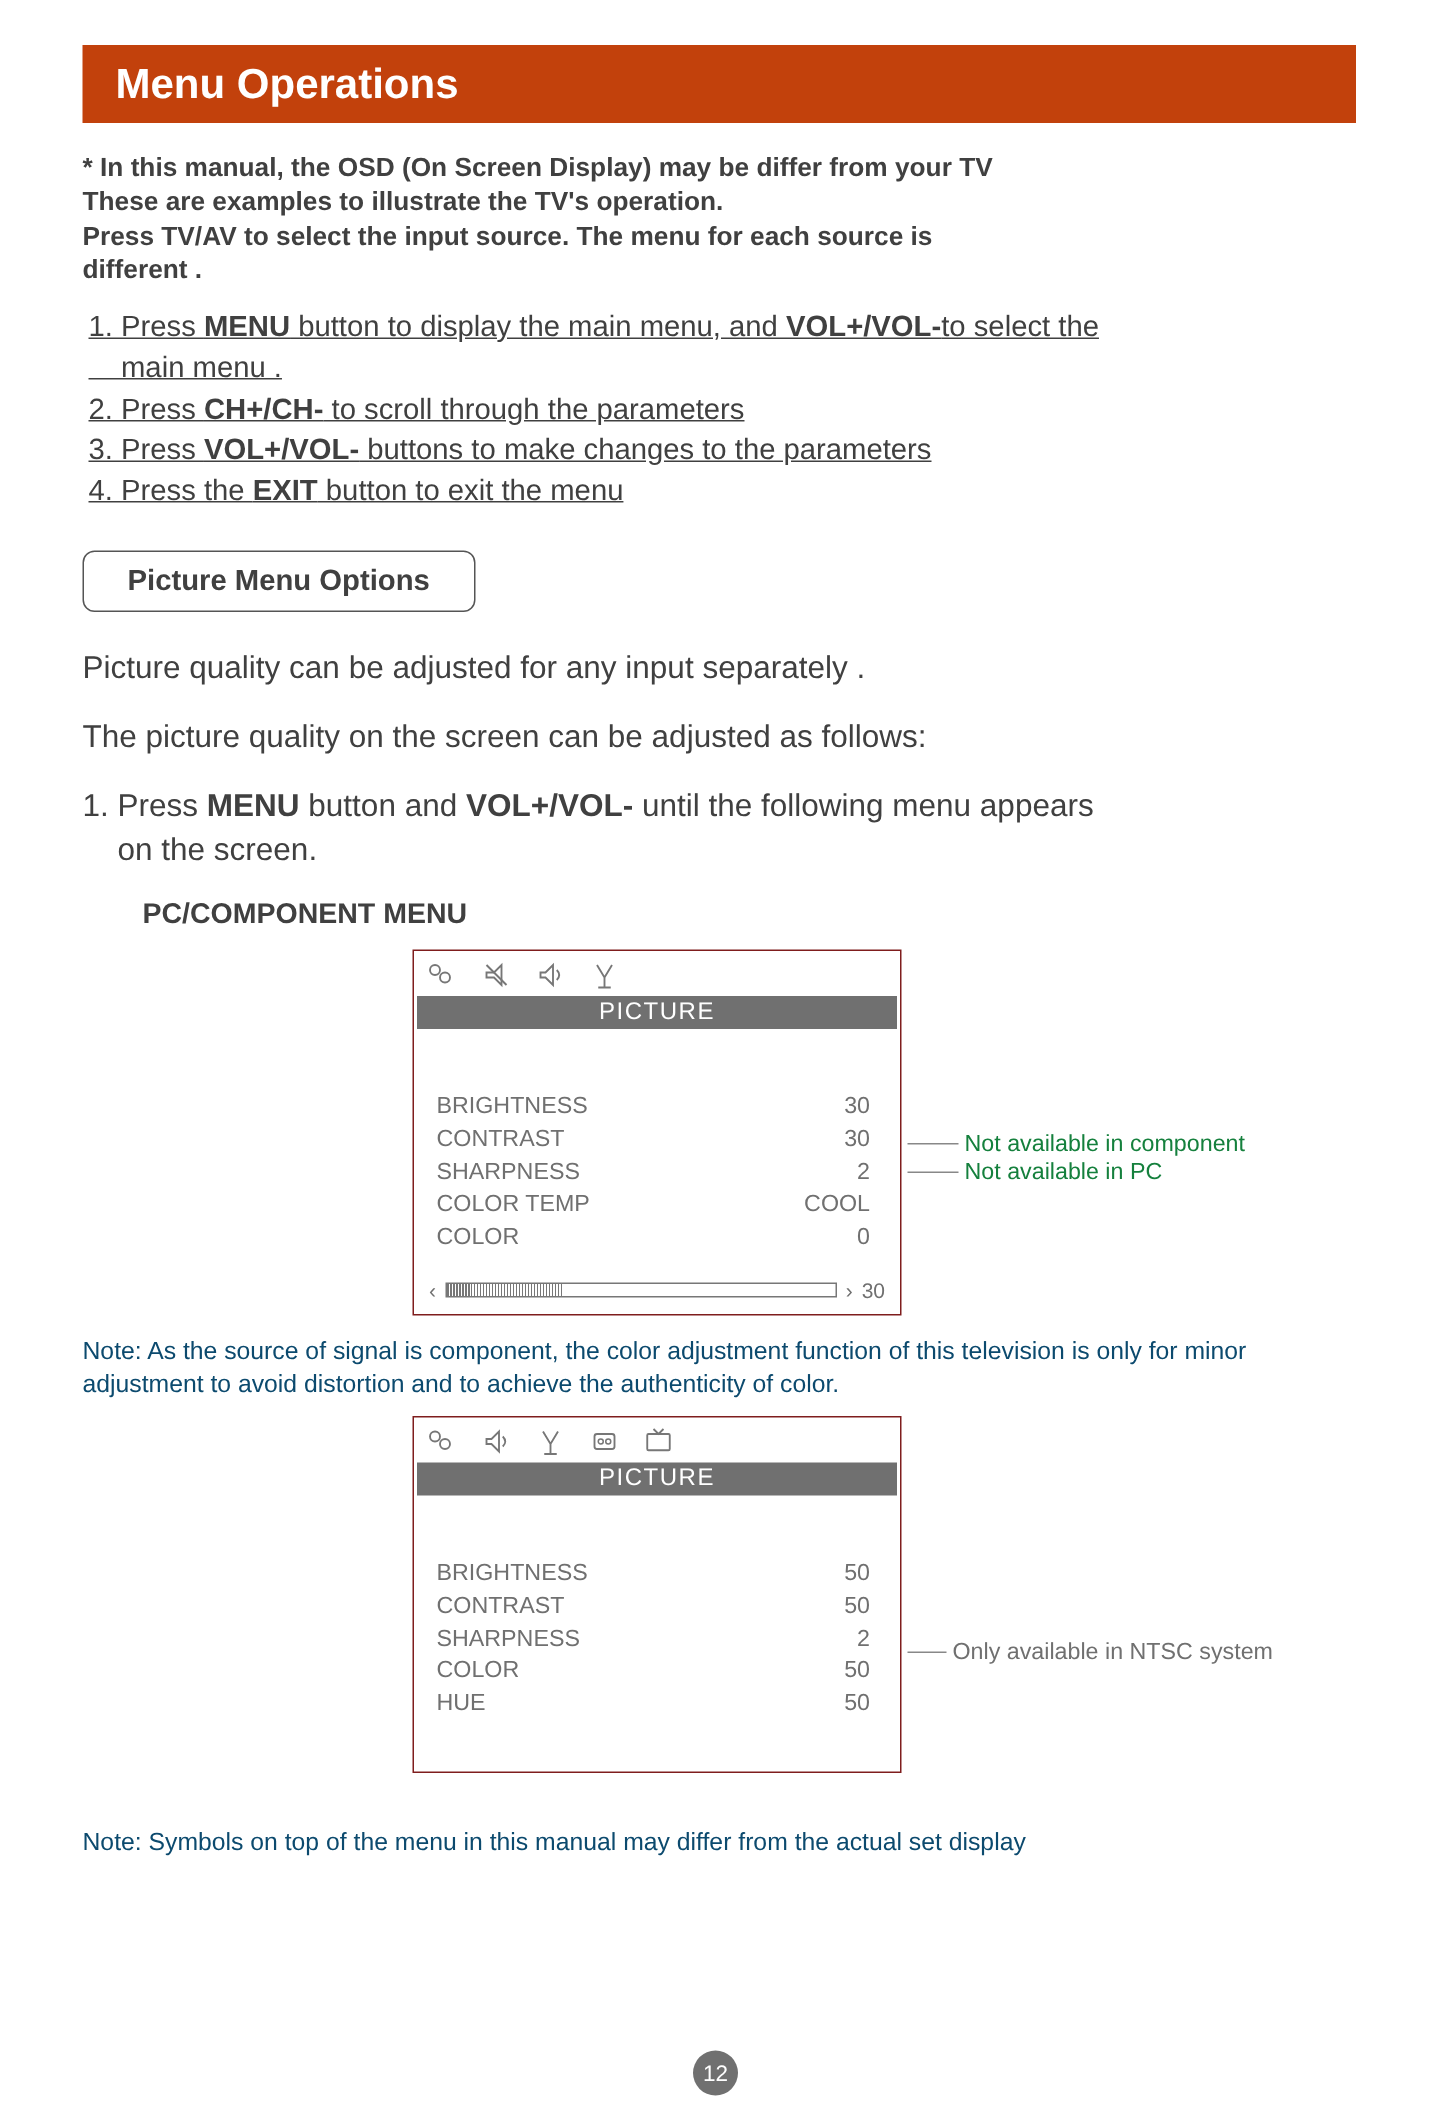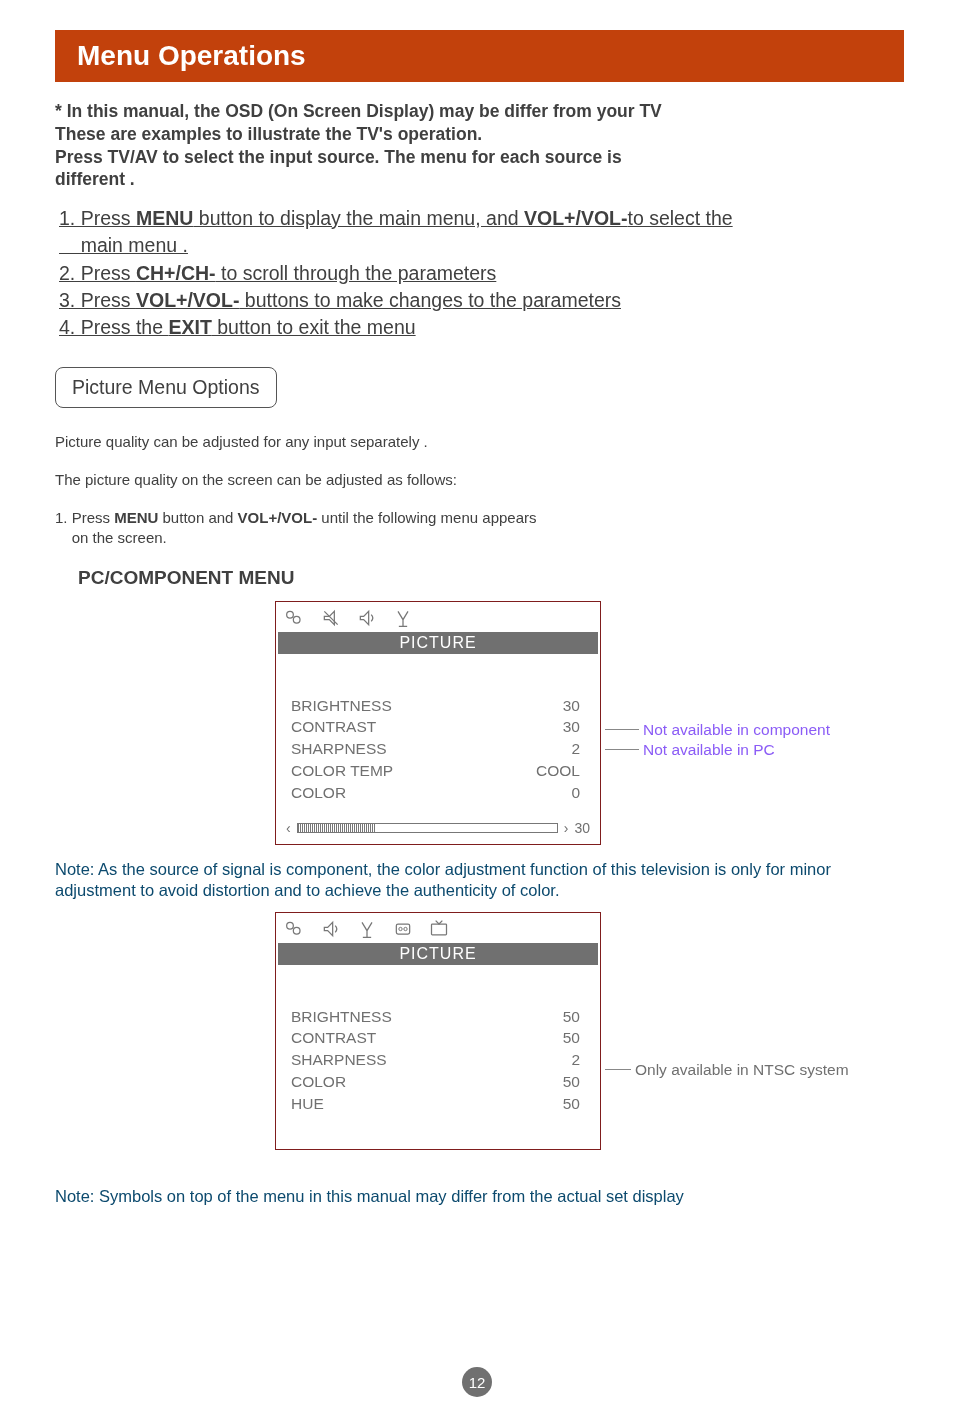--- a/index.html
+++ b/index.html
@@ -33,34 +33,34 @@
   .steps {
     font-size: 19.5px;
     line-height: 1.35;
     margin: 8px 0 26px 4px;
   }
   .steps div { margin: 1px 0; text-decoration: underline; }
   .sect-label {
     display: inline-block;
     border: 1px solid #555;
     border-radius: 8px;
-    padding: 8px 16px;
+    padding: 8px 29px;
     font-size: 19.5px;
-    font-weight: normal;
+    font-weight: bold;
     margin-bottom: 18px;
   }
   .para {
-    font-size: 15px;
+    font-size: 21px;
     line-height: 1.35;
     margin: 6px 0 18px 0;
   }
   .subhead {
     font-size: 19px;
     font-weight: bold;
-    margin: 10px 0 12px 23px;
+    margin: 10px 0 12px 40px;
   }
   .menu-row {
     display: flex;
     align-items: center;
     margin-left: 220px;
   }
   .menu-box {
     border: 1px solid #7f1d1d;
     width: 326px;
     box-sizing: border-box;
@@ -104,21 +104,21 @@
     border: 1px solid #777;
     position: relative;
     background: #fff;
   }
   .slider-fill {
     position: absolute; left: 0; top: 0; bottom: 0;
     background: repeating-linear-gradient(90deg,#777 0 1px,transparent 1px 2px);
   }
   .callouts {
     font-size: 15.5px;
-    color: #8b5cf6;
+    color: #15803d;
     line-height: 1.25;
     margin-left: 4px;
   }
   .callouts .line {
     display: flex;
     align-items: center;
   }
   .lead {
     width: 34px;
     border-top: 1px solid #888;

